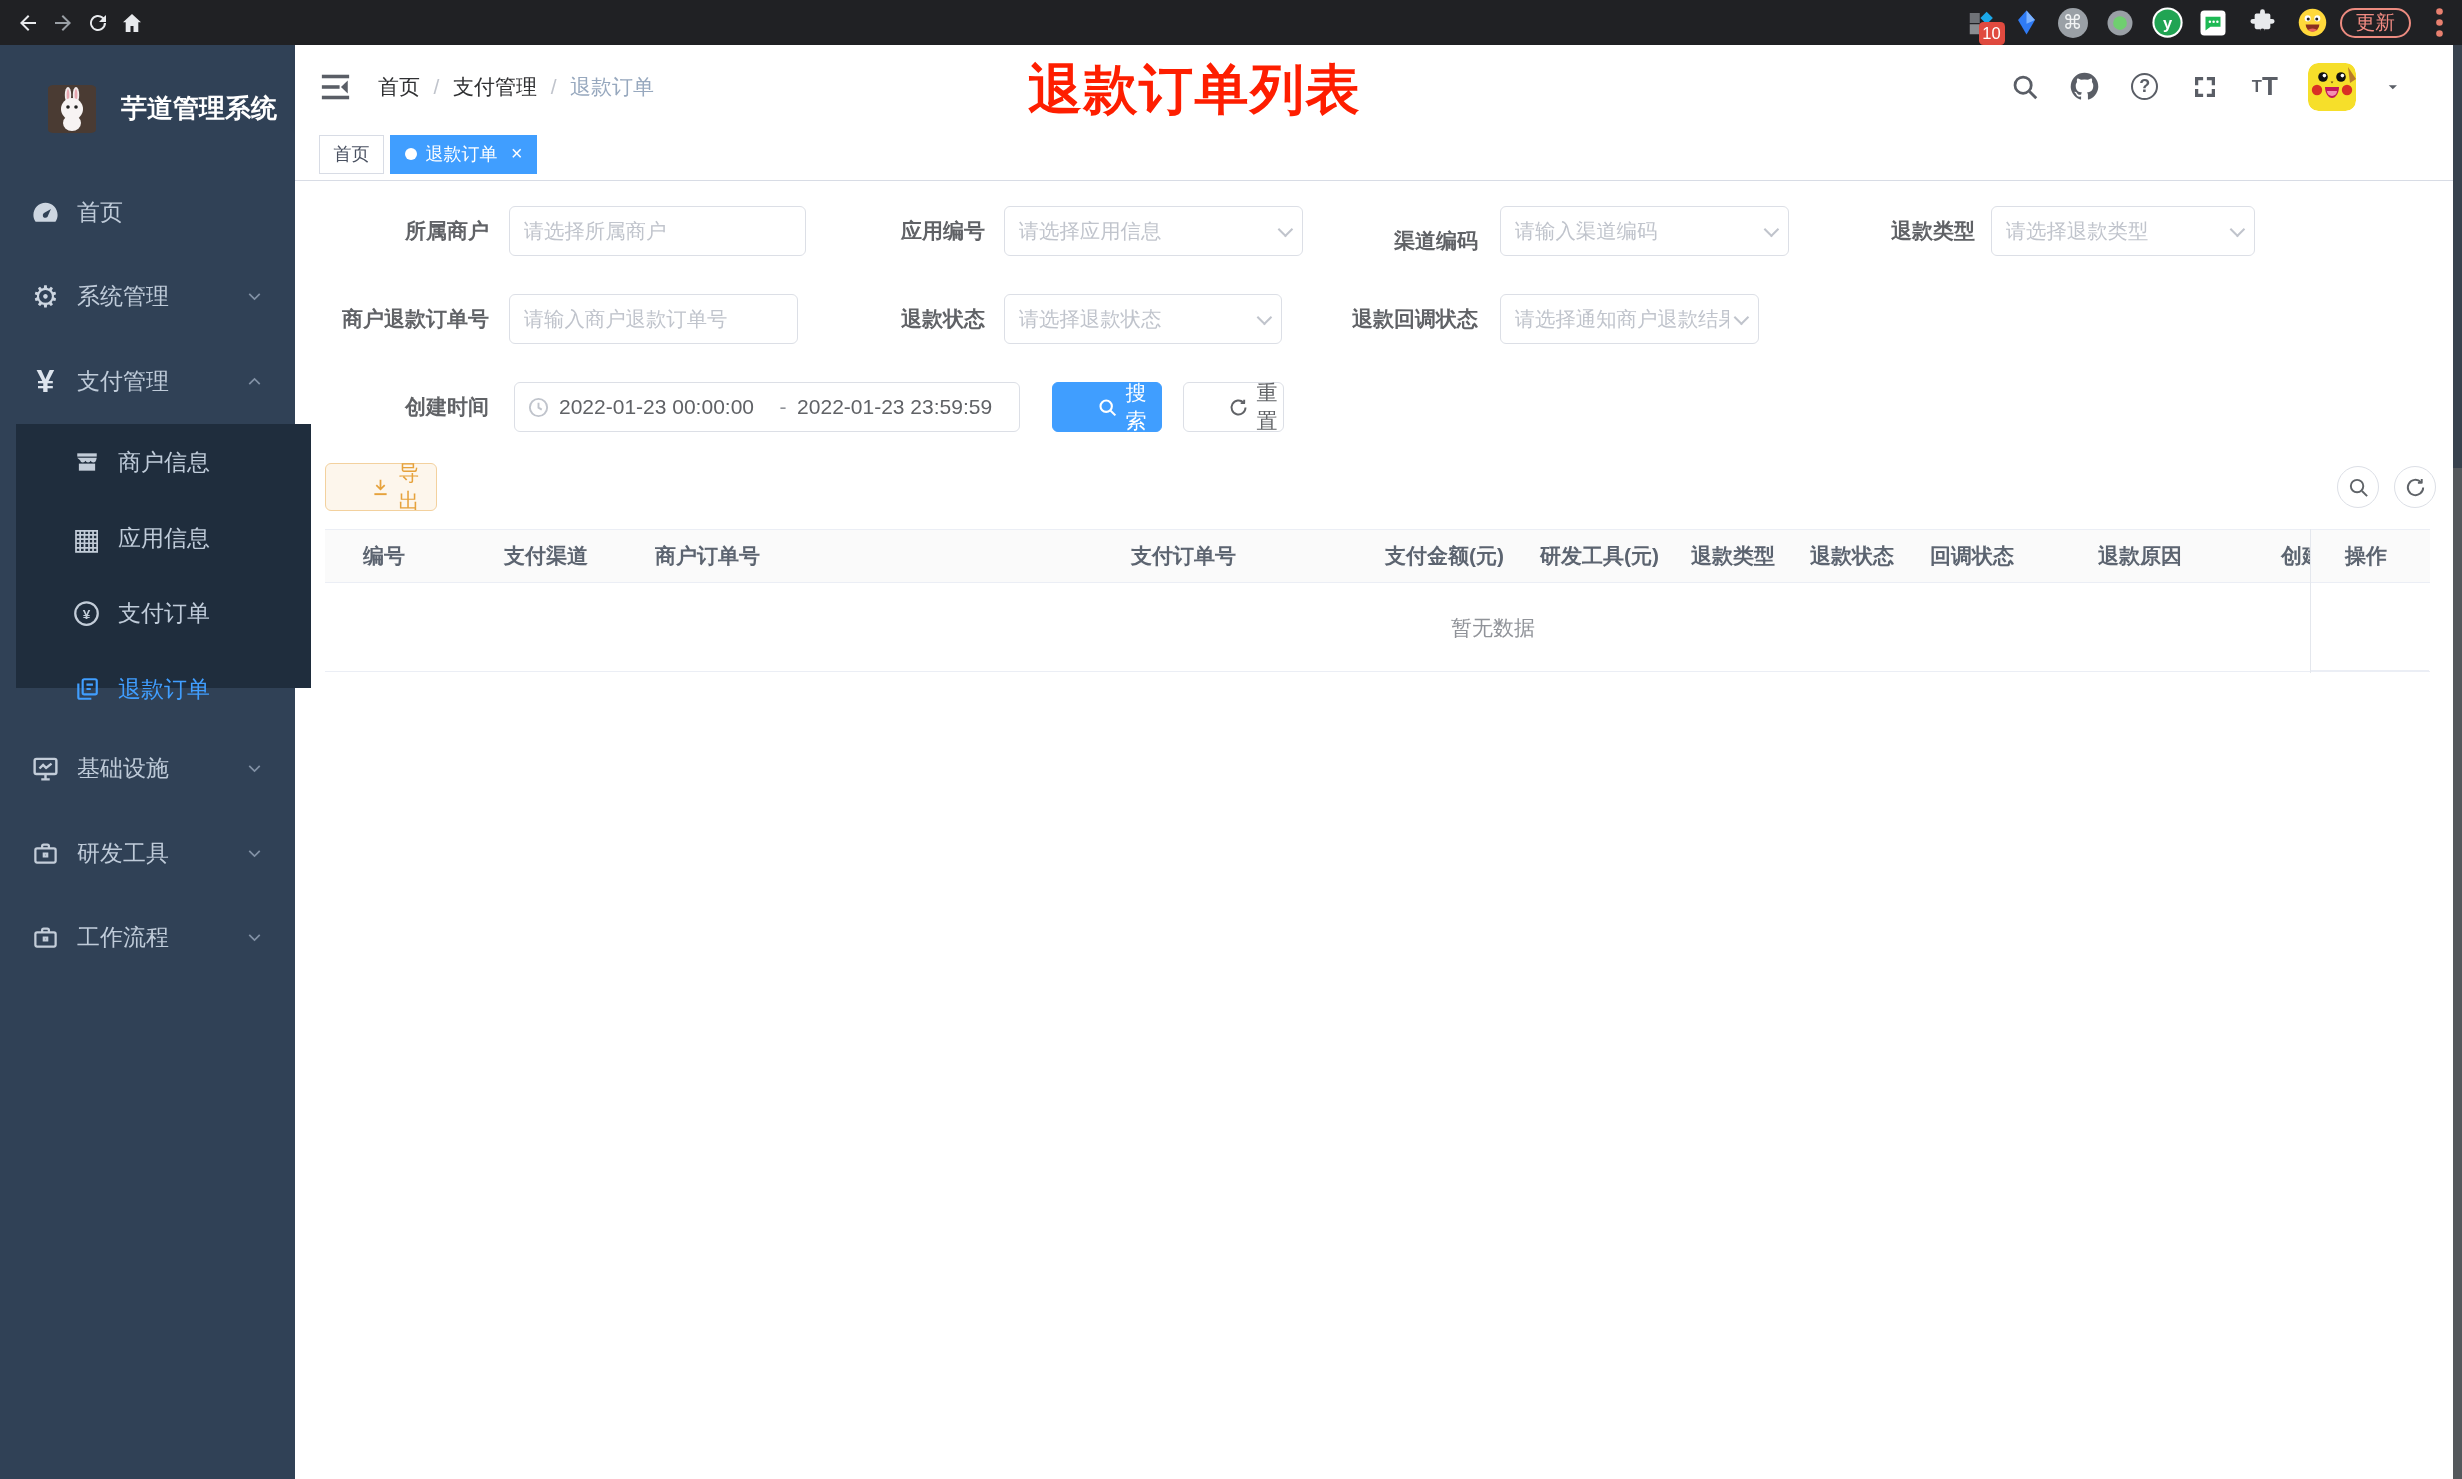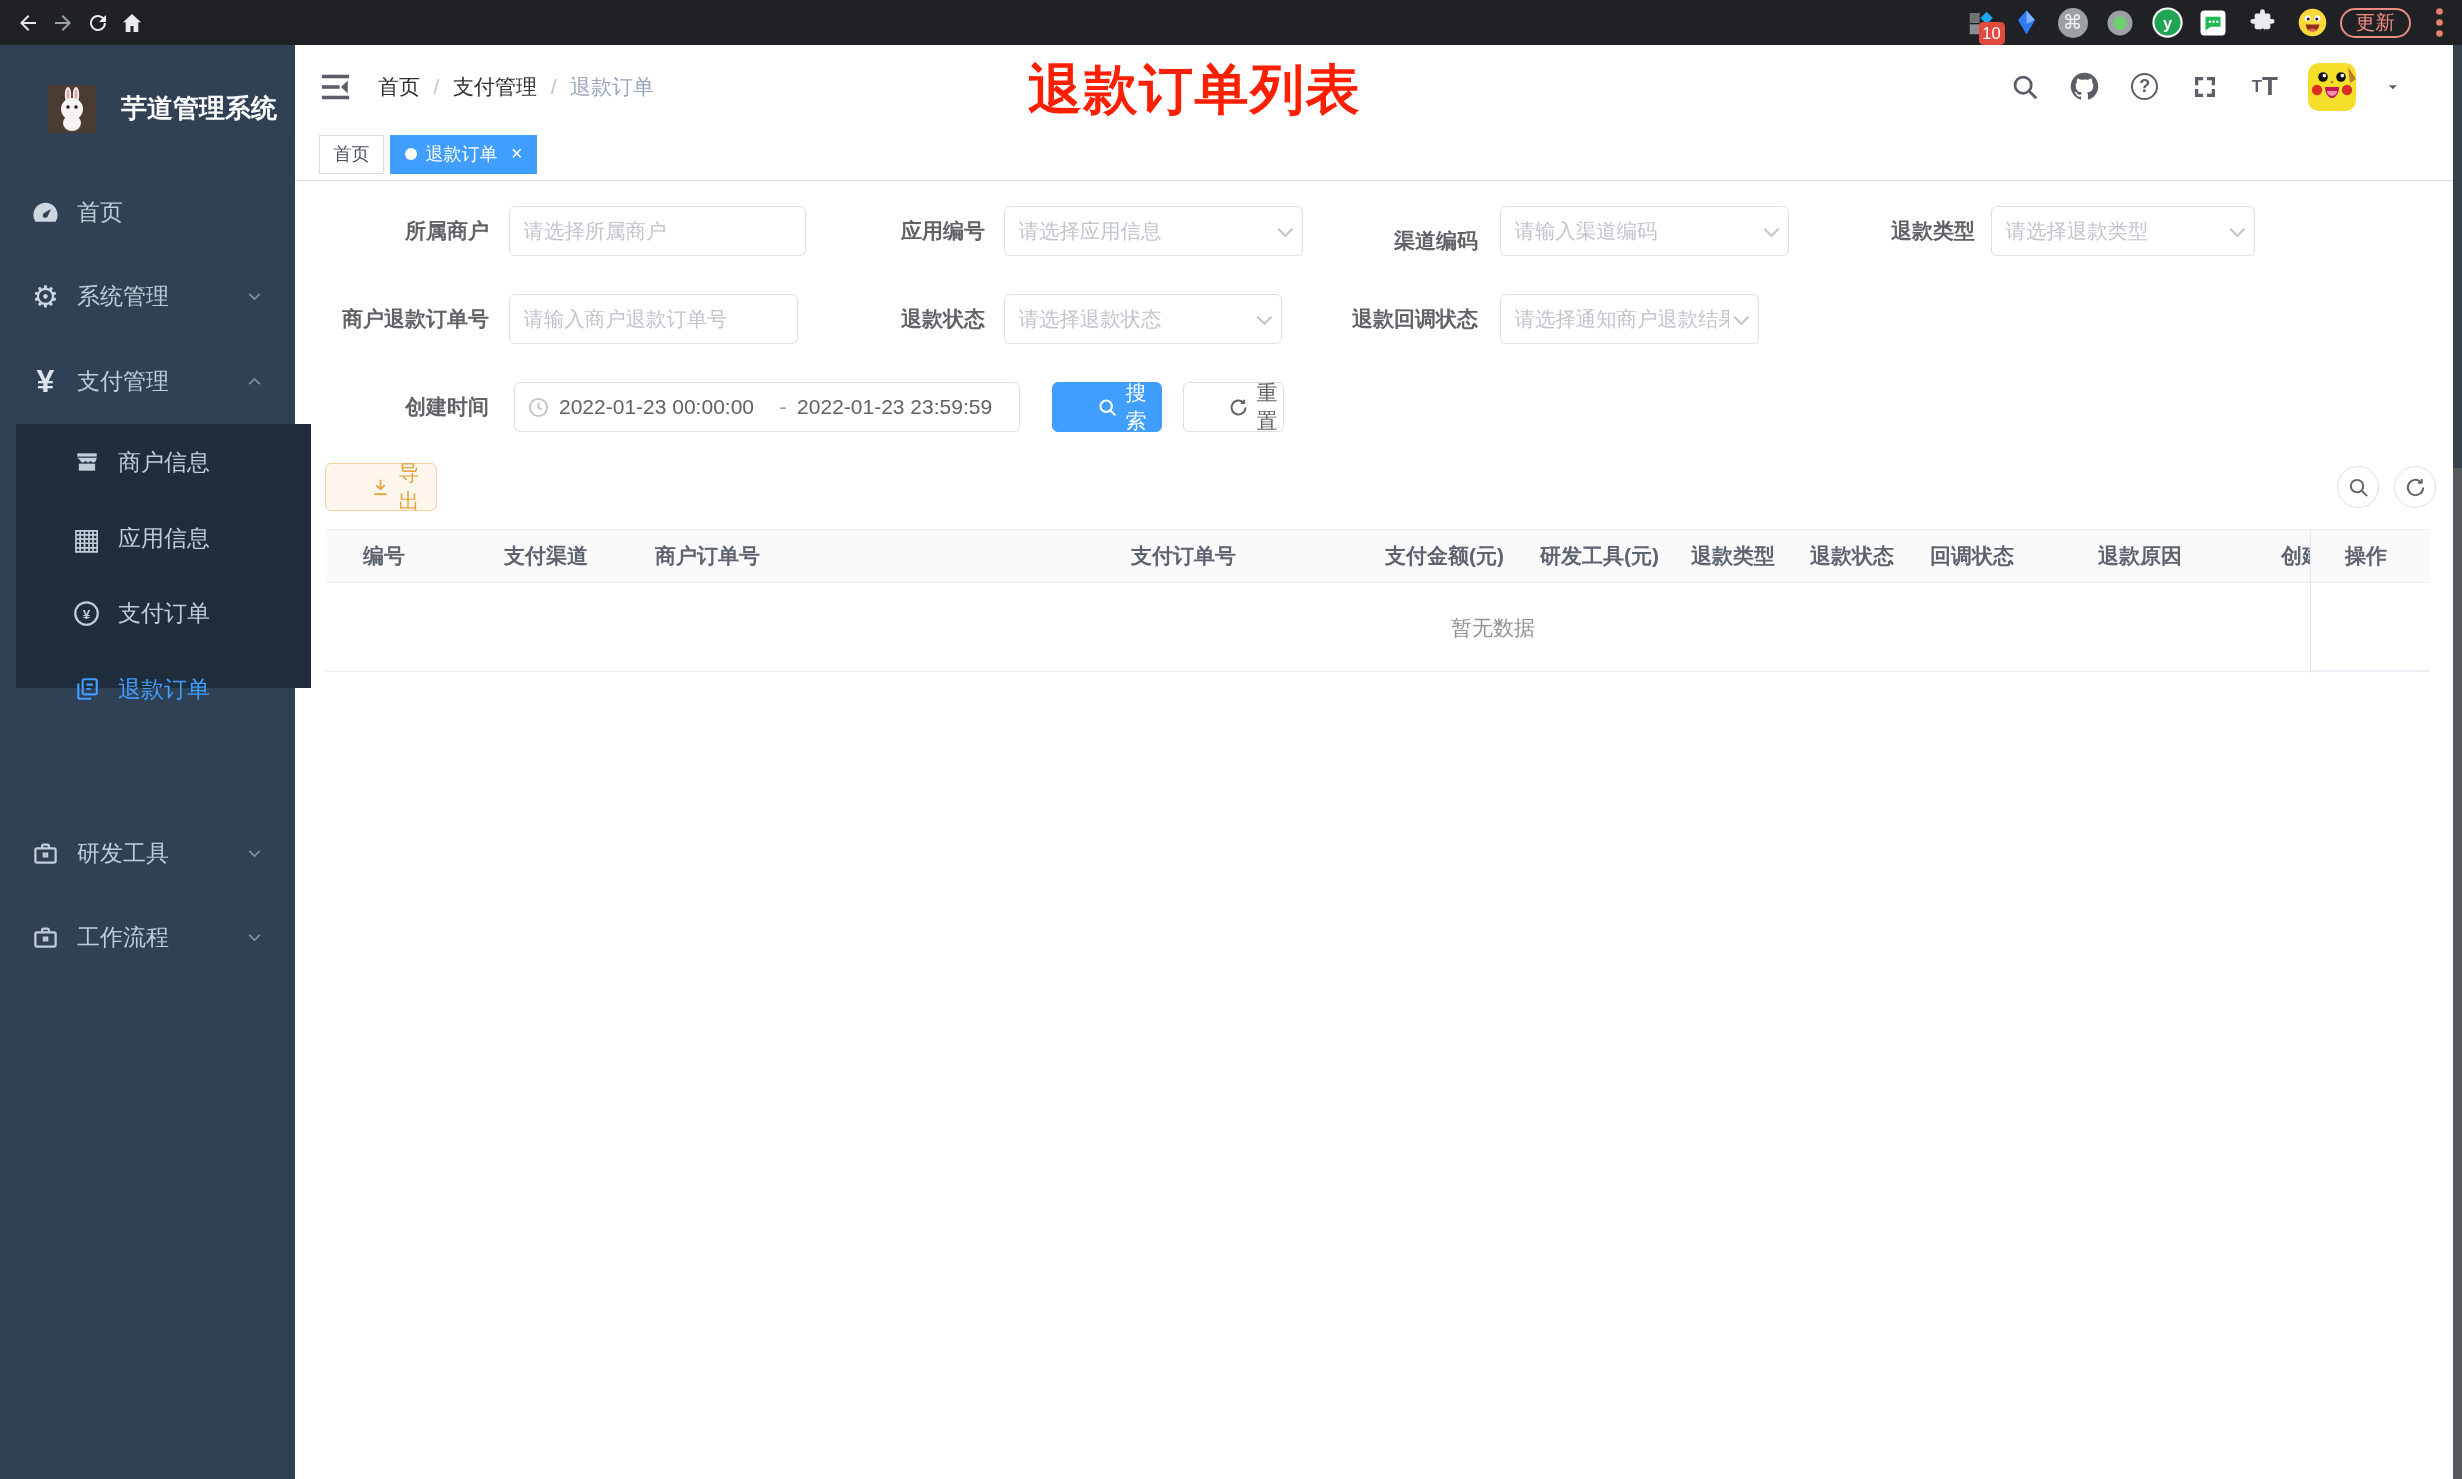--- a/index.html
+++ b/index.html
@@ -250,20 +250,35 @@
         <svg width="26" height="26" viewBox="0 0 24 24" fill="none" stroke="#409eff" stroke-width="2">
             <rect x="8" y="3" width="13" height="14" rx="1.5"></rect>
             <path d="M16 21H5.5A1.5 1.5 0 0 1 4 19.5V7"></path>
             <path d="M11.5 8h6M11.5 12h4"></path>
           </svg>
       </span>
       <span class="mi-label">退款订单</span>
     </div>
   </div>
 
+  <div class="menu-item" style="top:681px">
+    <span class="mi-icon">
+      <svg width="29" height="29" viewBox="0 0 24 24" fill="none" stroke="#c3cdd9" stroke-width="2">
+          <rect x="3" y="4" width="18" height="12.5" rx="1.5"></rect>
+          <path d="M7 12l3-3 2.5 2.5L17 8"></path>
+          <path d="M12 16.5V21M8.5 21h7"></path>
+        </svg>
+    </span>
+    <span class="mi-label">基础设施</span>
+    <span class="mi-chevron">
+        <svg width="21" height="21" viewBox="0 0 24 24" fill="none" stroke="currentColor" stroke-width="2">
+          <path d="M6 9l6 6 6-6"></path>
+        </svg>
+      </span>
+  </div>
   <div class="menu-item" style="top:766px">
     <span class="mi-icon">
       <svg width="27" height="27" viewBox="0 0 24 24" fill="none" stroke="#c3cdd9" stroke-width="2">
           <rect x="3" y="7.5" width="18" height="12.5" rx="1.5"></rect>
           <path d="M9 7.5V5.4A1.4 1.4 0 0 1 10.4 4h3.2A1.4 1.4 0 0 1 15 5.4v2.1"></path>
           <path d="M10.5 12h3v2.5h-3z"></path>
         </svg>
     </span>
     <span class="mi-label">研发工具</span>
     <span class="mi-chevron">

